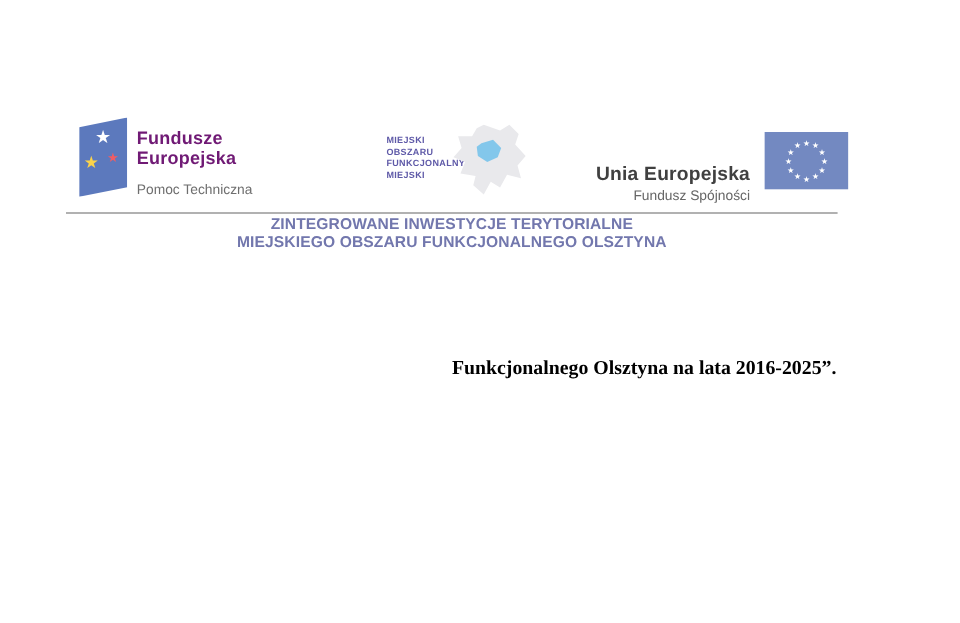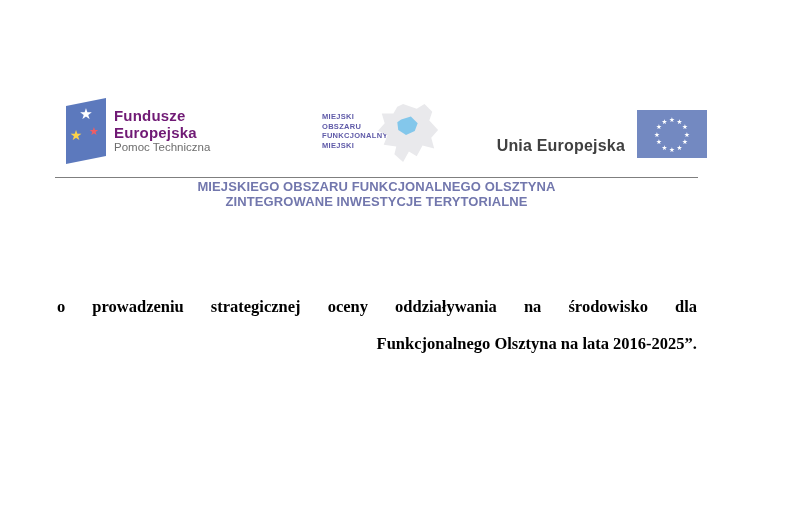--- a/index.html
+++ b/index.html
@@ -10,21 +10,21 @@
     background: #ffffff;
     overflow: hidden;
     font-family: "Liberation Sans", sans-serif;
   }
 
   
   .fe-logo { position: absolute; left: 66px; top: 98px; display: flex; }
   .fe-flag { width: 40px; height: 66px; display: block; }
   .fe-text { margin-left: 8px; padding-top: 9px; }
   .fe-title { font-size: 15px; line-height: 17px; font-weight: 700; color: #701a75; letter-spacing: 0.2px; }
-  .fe-sub   { font-size: 11.5px; color: #6e6e6e; margin-top: 0; }
+  .fe-sub   { font-size: 11.5px; color: #6e6e6e; margin-top: 12px; }
 
   .mof-logo  { position: absolute; left: 322px; top: 112px; }
   .mof-line  { font-size: 7.5px; line-height: 9.6px; font-weight: 700; color: #5f5aa8; letter-spacing: 0.3px; }
   .mof-map   { position: absolute; left: 374px; top: 101px; width: 66px; height: 64px; }
 
   .ue-text { position: absolute; left: 430px; top: 116px; width: 195px; text-align: right; margin-top: 20px; }
   .ue-title { font-size: 16px; line-height: 19px; font-weight: 600; color: #404040; letter-spacing: 0.2px; }
   .ue-sub   { font-size: 11.5px; color: #666666; margin-top: 3px; }
   .eu-flag  { position: absolute; left: 637px; top: 110px; width: 70px; height: 48px; display: block; }
 
@@ -81,20 +81,21 @@
     <div class="mof-line">FUNKCJONALNY</div>
     <div class="mof-line">MIEJSKI</div>
   </div>
   <svg class="mof-map" viewBox="0 0 68 64">
     <path d="M30,2 L44,7 L52,2 L60,10 L57,19 L66,29 L59,37 L62,48 L50,45 L44,56 L36,51 L30,62 L21,54 L23,46 L10,44 L14,34 L4,30 L11,22 L8,12 L20,12 L24,5 Z" fill="#e9e9ec"></path>
     <path d="M28,18 L38,15 L45,22 L42,30 L33,34 L25,29 L24,21 Z" fill="#83c7eb"></path>
   </svg>
 
   <div class="ue-text">
     <div class="ue-title">Unia Europejska</div>
+    <div class="ue-sub">Fundusz Spójności</div>
   </div>
   <svg class="eu-flag" viewBox="0 0 70 48">
     <rect x="0" y="0" width="70" height="48" fill="#7389c1"></rect>
     <g fill="#ffffff" font-size="6.5" text-anchor="middle" font-family="DejaVu Sans, sans-serif">
       <text x="35" y="11.5">★</text>
       <text x="42.5" y="13.5">★</text>
       <text x="48" y="19">★</text>
       <text x="50" y="26.5">★</text>
       <text x="48" y="34">★</text>
       <text x="42.5" y="39.5">★</text>
@@ -103,23 +104,22 @@
       <text x="22" y="34">★</text>
       <text x="20" y="26.5">★</text>
       <text x="22" y="19">★</text>
       <text x="27.5" y="13.5">★</text>
     </g>
   </svg>
 
   <div class="divider"></div>
 
   <div class="zit-heading">
+    <div>ZINTEGROWANE INWESTYCJE TERYTORIALNE</div>
     <div>MIEJSKIEGO OBSZARU FUNKCJONALNEGO OLSZTYNA</div>
-    <div>ZINTEGROWANE INWESTYCJE TERYTORIALNE</div>
   </div>
 
 
   <div class="body-par">
-    <div class="body-line-justify">o prowadzeniu strategicznej oceny oddziaływania na środowisko dla</div>
     <div class="body-line-last">Funkcjonalnego Olsztyna na lata 2016-2025”.</div>
   </div>
 
 </div>
 
 </body></html>

